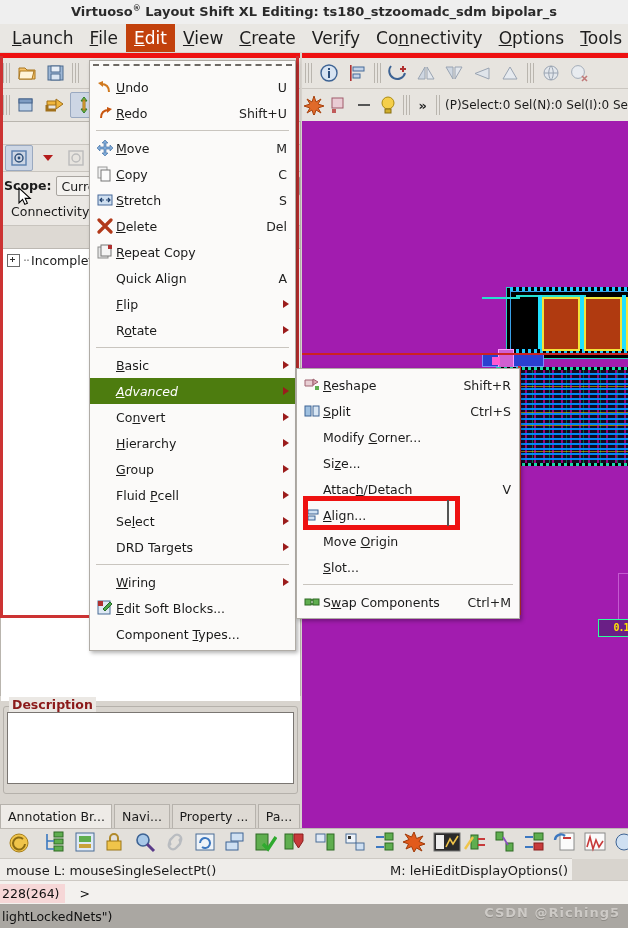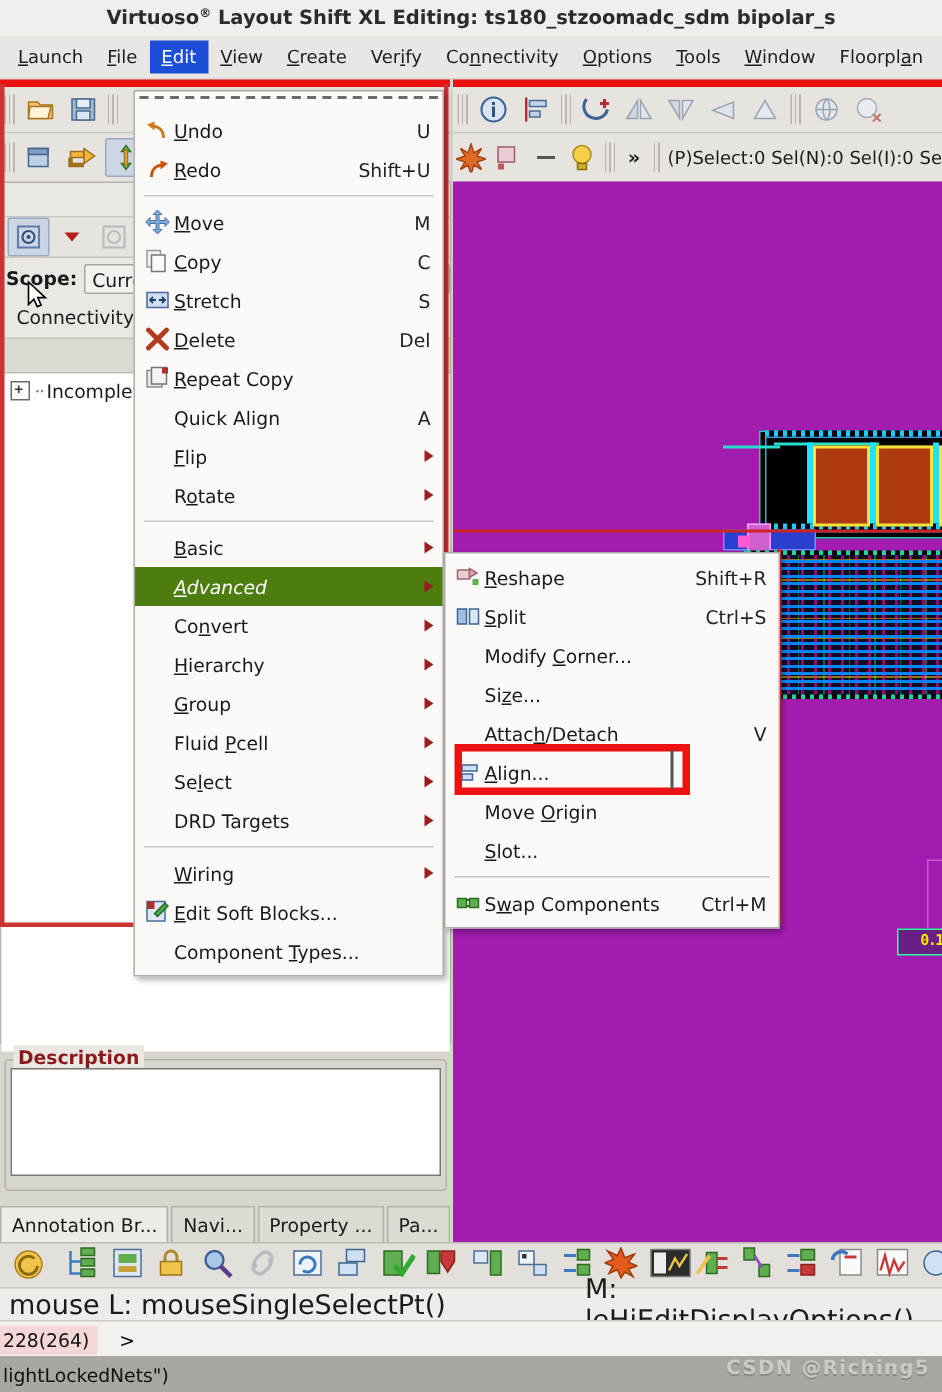--- a/index.html
+++ b/index.html
@@ -22,23 +22,23 @@
   .titlebar .tt{font-size:13px;font-weight:bold;color:#2b2b2b;white-space:nowrap;}
   .titlebar .tt sup{font-size:8px;vertical-align:super;font-weight:bold;}
 
   
   .menubar{
     position:absolute;left:0;top:24px;width:628px;height:28px;
     background:#e9e7e3;display:flex;align-items:center;padding-left:4px;
     box-sizing:border-box;
   }
   .menubar .mi{
-    font-size:12px;padding:4px 8px;white-space:nowrap;color:#1d1d1d;cursor:default;
-  }
-  .menubar .mi.active{background:#1d4ed8;color:#ffffff;}
+    font-size:17px;padding:4px 8px;white-space:nowrap;color:#1d1d1d;cursor:default;
+  }
+  .menubar .mi.active{background:#c2410c;color:#ffffff;}
   .menubar .mi u{text-decoration:underline;}
 
   
   .redline-top{
     position:absolute;left:0;top:53px;width:628px;height:5px;background:#ee1111;z-index:40;
   }
 
   
   .ltool1{
     position:absolute;left:0;top:58px;width:300px;height:30px;background:#e7e4df;
@@ -147,22 +147,22 @@
 
   
   .btoolbar{
     position:absolute;left:0;top:828px;width:628px;height:30px;background:#e3e0db;
     border-top:1px solid #bdb9b3;display:flex;align-items:center;overflow:hidden;
   }
   .bico{width:28px;height:26px;margin:0 1px;flex:none;position:relative;}
 
   
   .statusrow{
-    position:absolute;left:0;top:858px;width:628px;height:22px;background:#efedea;
-    border-top:1px solid #cdc9c3;font-size:18px;display:flex;align-items:center;
+    position:absolute;left:0;top:858px;width:572px;height:22px;background:#efedea;
+    border-top:1px solid #cdc9c3;font-size:13px;display:flex;align-items:center;
   }
   .statusrow .s1{padding-left:6px;}
   .statusrow .s2{position:absolute;left:390px;}
   .cmdrow{
     position:absolute;left:0;top:880px;width:628px;height:24px;background:#f3f1ee;
     border-top:1px solid #cdc9c3;display:flex;align-items:center;font-size:12.5px;
   }
   .cmdrow .coord{
     background:#f6d7d7;color:#111;padding:2px 6px;margin-left:-4px;
   }

